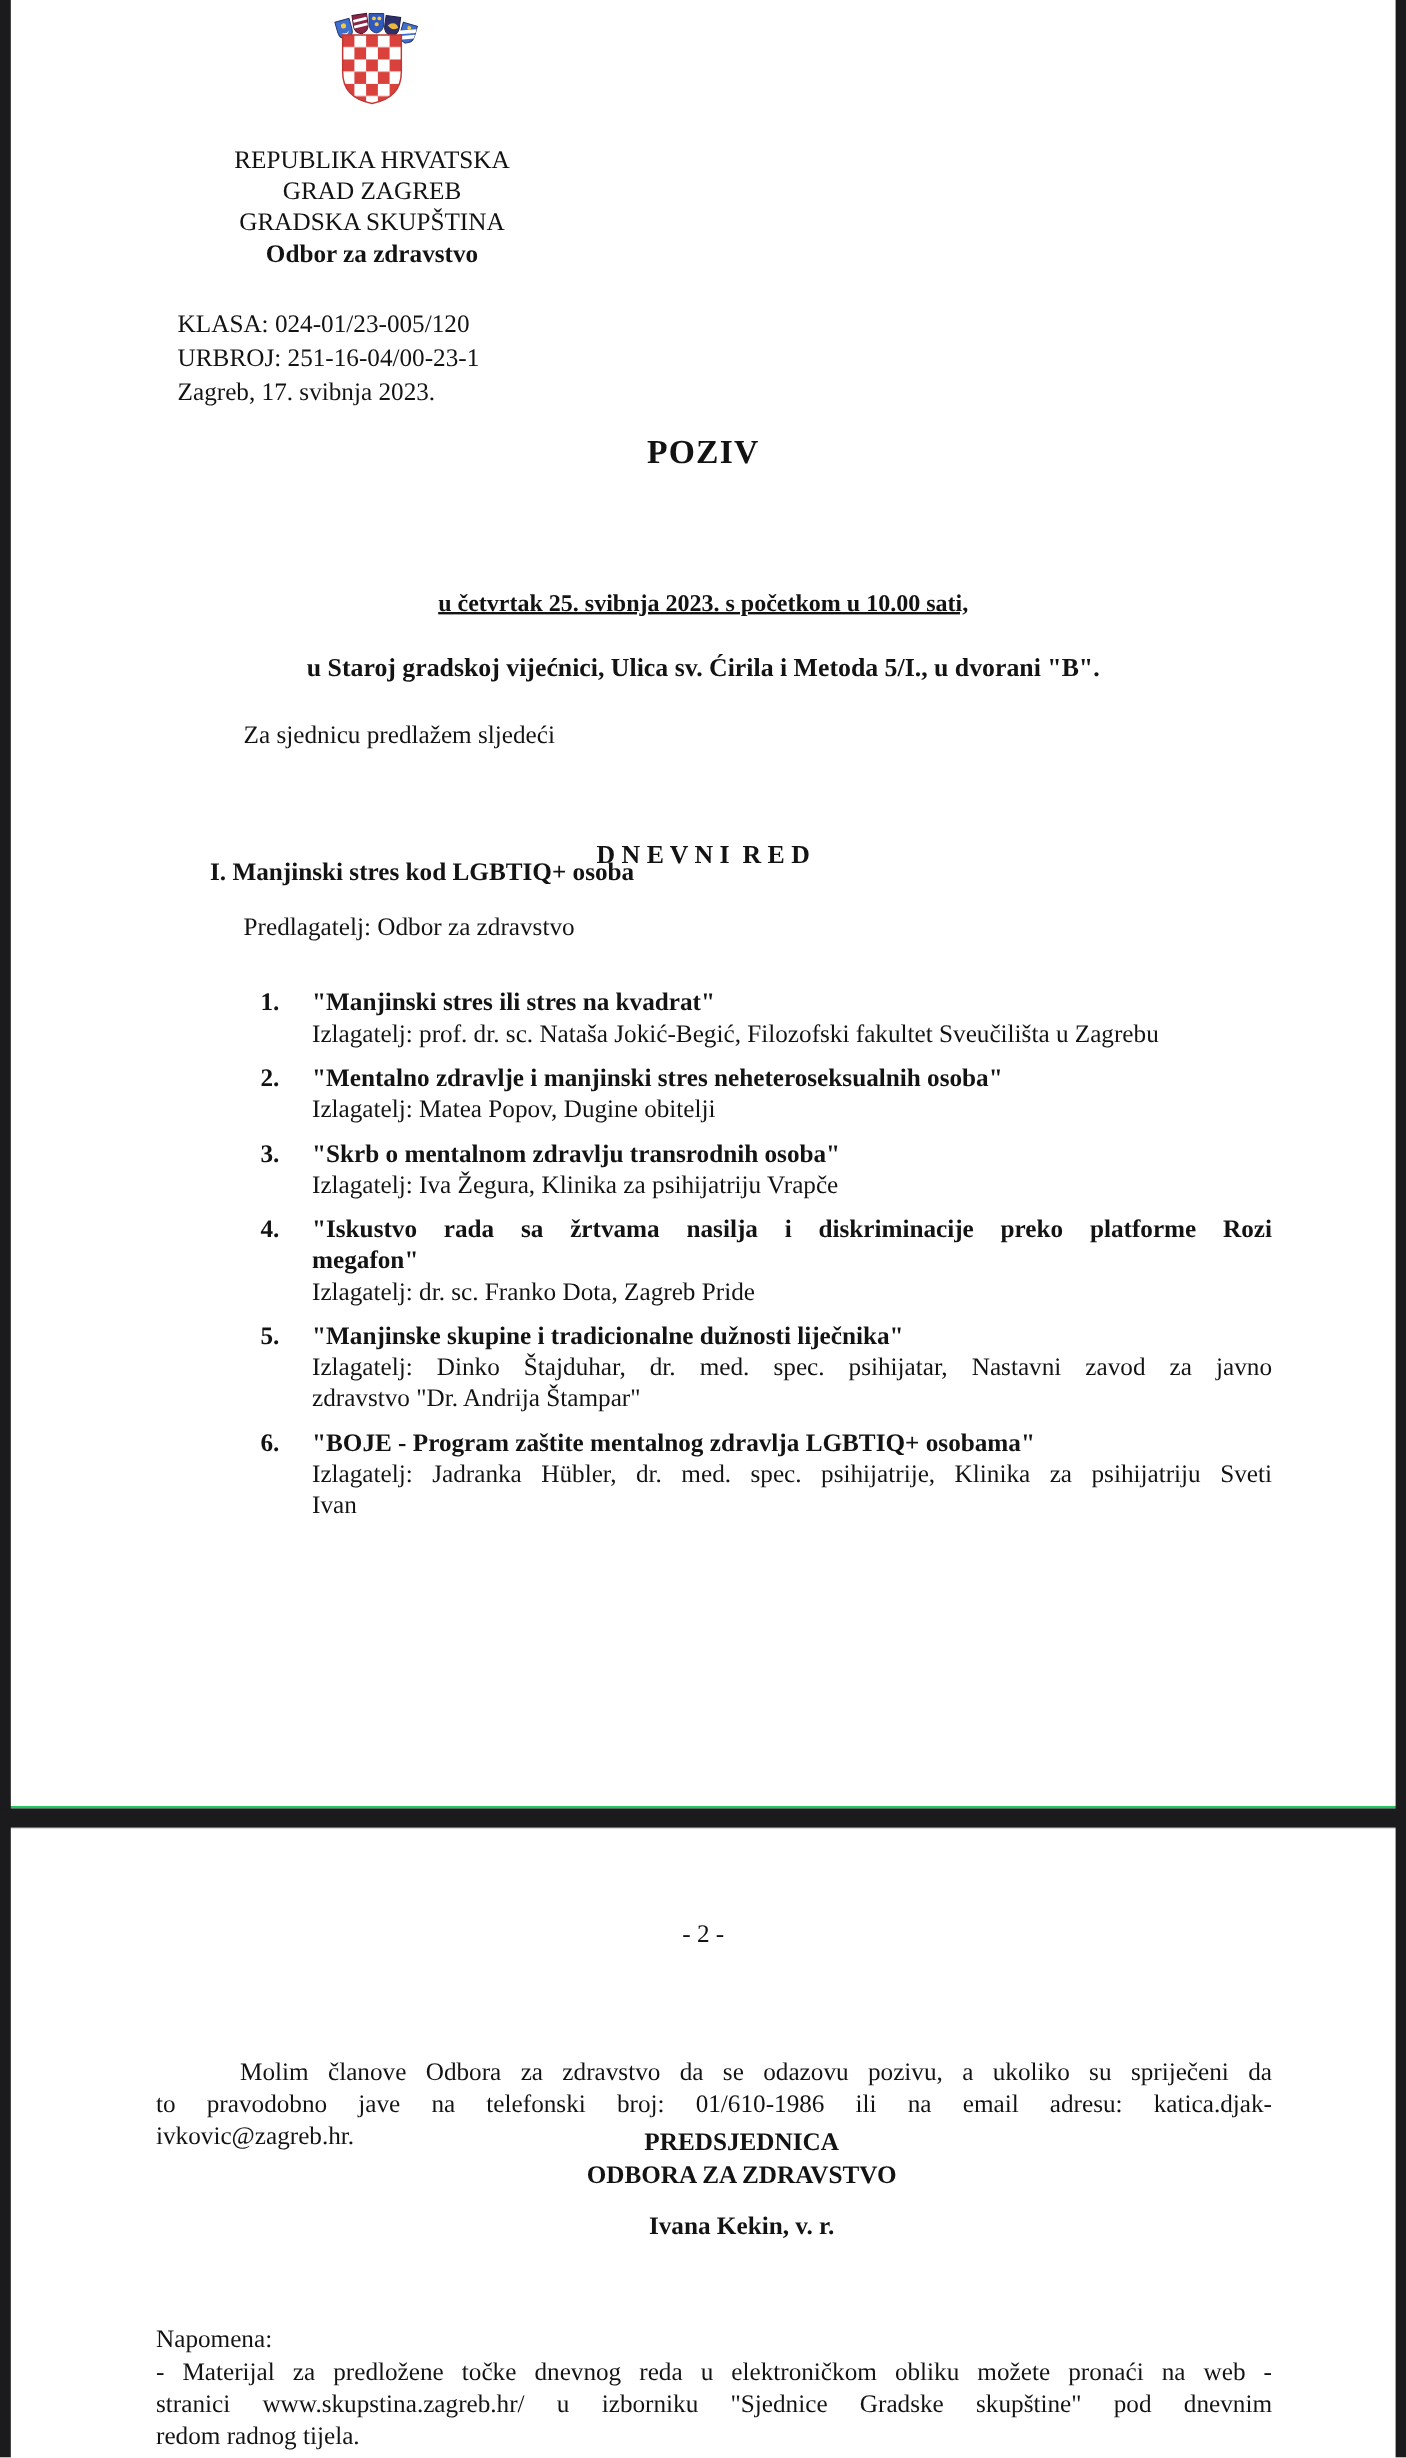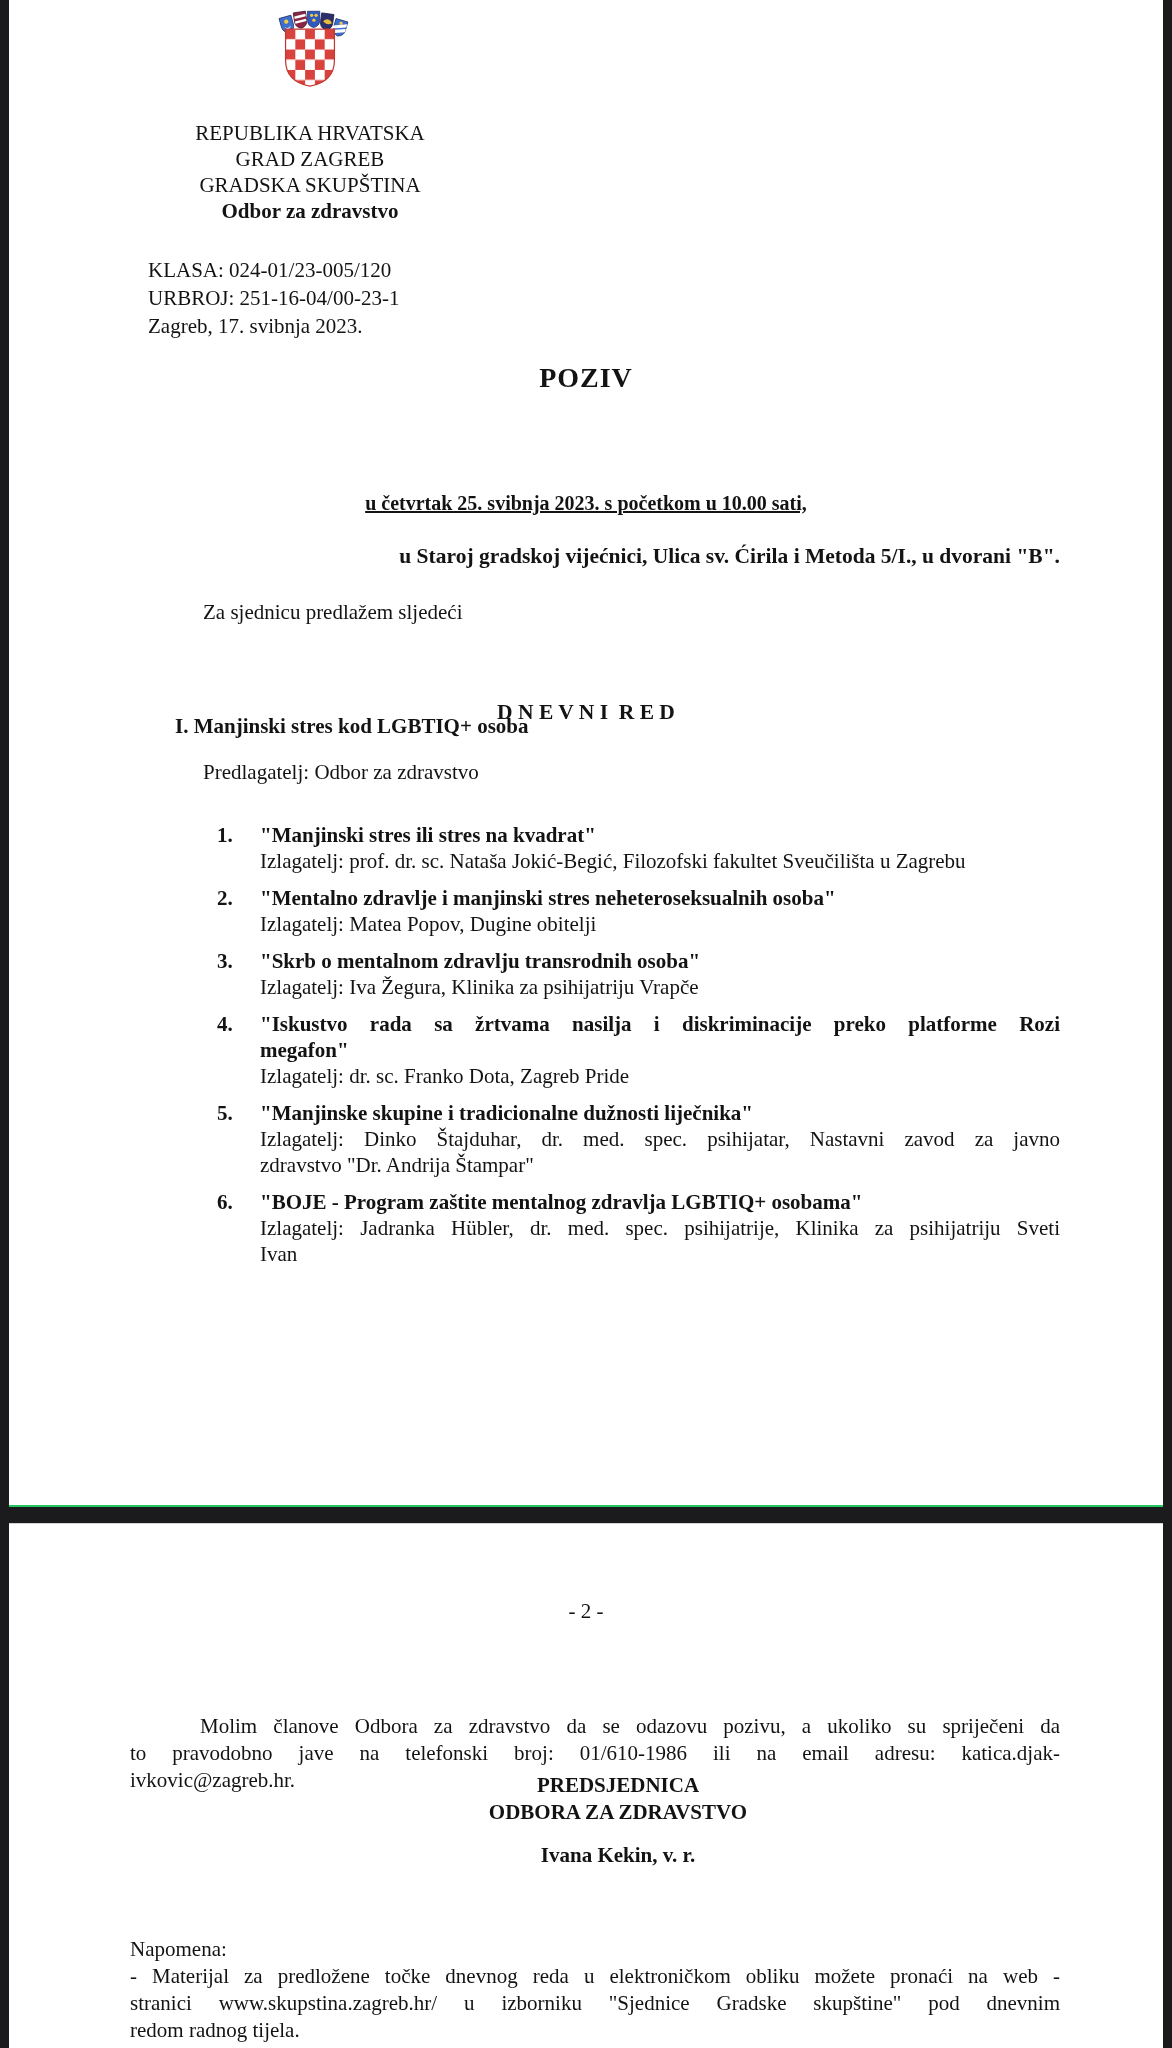--- a/index.html
+++ b/index.html
@@ -22,21 +22,21 @@
   .center{left:112px;width:948px;text-align:center;}
   .pre{white-space:pre;}
   
   #coat{left:265px;top:8px;width:90px;height:88px;}
   #inst{left:110px;top:120px;width:400px;text-align:center;line-height:26px;}
   #meta{left:148px;top:256px;line-height:28px;}
   
   #title{top:362px;font-size:28px;letter-spacing:1px;}
   #session{top:440px;font-size:21.5px;}
   #datetime{top:492px;font-size:20px;}
-  #venue{top:544px;font-size:21.5px;text-align:right;}
+  #venue{top:544px;font-size:21.5px;}
   #propose{left:203px;top:600px;}
   #dnevni{top:653px;font-size:21.5px;margin-top:47px;}
   #topic{left:175px;top:714px;}
   #proposer{left:203px;top:760px;text-align:right;}
   
   #agenda{left:217px;top:822px;width:843px;line-height:26px;}
   #agenda .item{margin-bottom:11px;}
   #agenda .line{padding-left:43px;}
   #agenda .line.first{text-indent:-43px;}
   #agenda .num{display:inline-block;width:43px;text-indent:0;}

